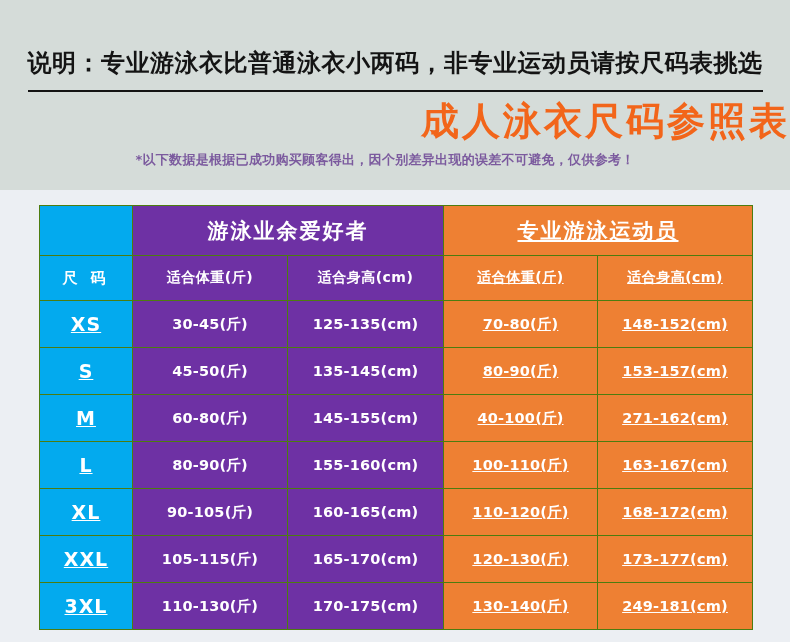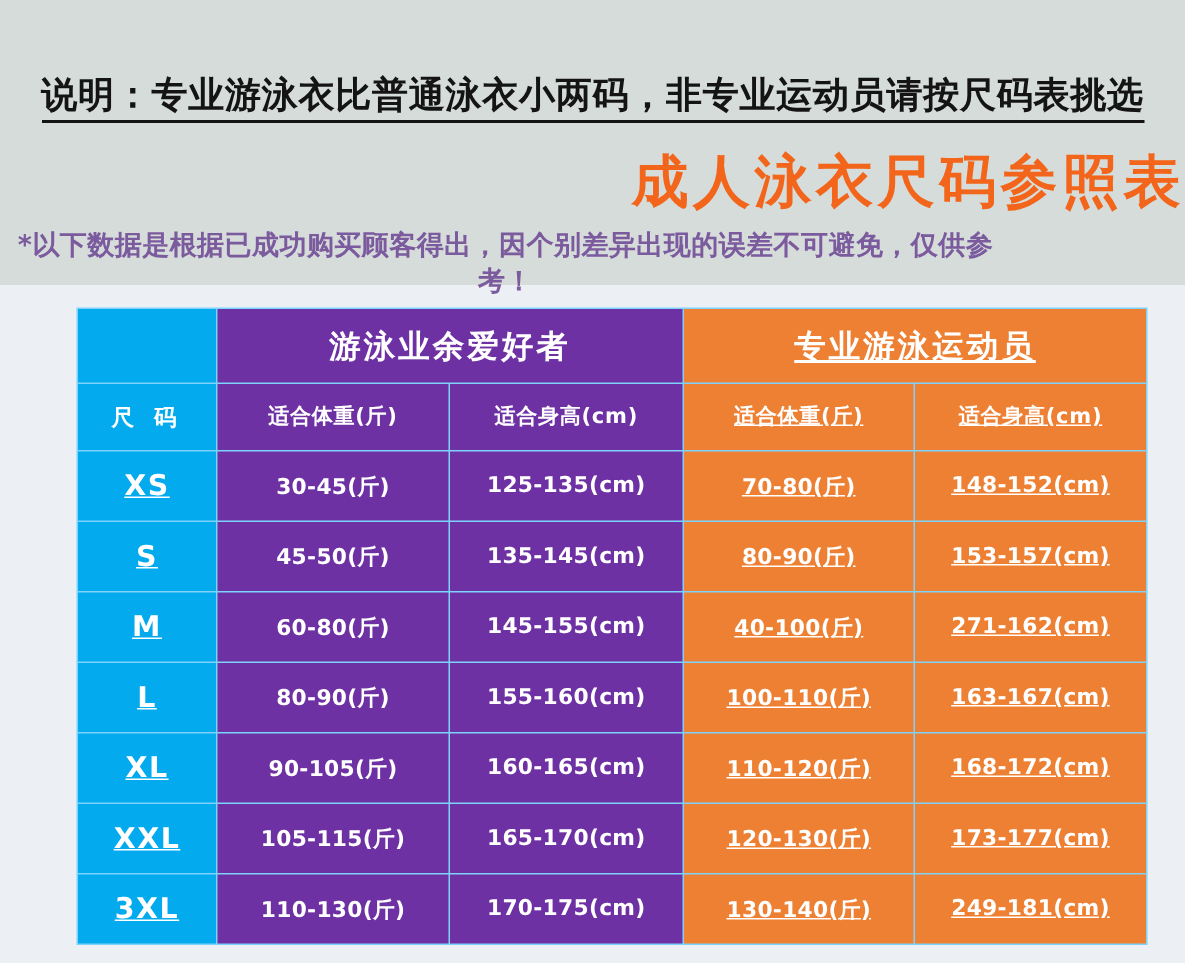--- a/index.html
+++ b/index.html
@@ -35,56 +35,57 @@
     width: 790px;
     text-align: center;
     font-size: 24px;
     font-weight: bold;
     color: #141414;
     letter-spacing: 0.5px;
     font-family: "DejaVu Sans", "Liberation Sans", sans-serif;
   }
   .notice span.u {
     border-bottom: 2px solid #141414;
-    padding-bottom: 3px;
+    padding-bottom: 13px;
   }
   .main-title {
     position: absolute;
     left: 0;
     top: 96px;
     width: 790px;
     text-align: right;
     font-size: 38px;
     font-weight: bold;
     color: #f2651a;
     letter-spacing: 3px;
     font-family: "DejaVu Sans", "Liberation Sans", sans-serif;
   }
   .sub-note {
     position: absolute;
     left: 0;
     top: 151px;
     width: 674px;
     text-align: center;
-    font-size: 18px;
+    font-size: 13px;
     font-weight: bold;
     color: #7b5a9e;
     letter-spacing: 0.3px;
     font-family: "DejaVu Sans", "Liberation Sans", sans-serif;
+    padding-left: 48px;
   }
   
   .size-table {
     position: absolute;
-    left: 51px;
+    left: 39px;
     top: 205px;
     width: 710px;
     border-collapse: separate;
     border-spacing: 1px;
     table-layout: fixed;
-    background: #7dd3fc;
+    background: #4d7c0f;
   }
   .size-table td {
     padding: 0;
     text-align: center;
     vertical-align: middle;
     color: #ffffff;
     font-family: "DejaVu Sans", "Liberation Sans", sans-serif;
   }
   col.c-size   { width: 92px;  }
   col.c-am-w   { width: 154px; }

